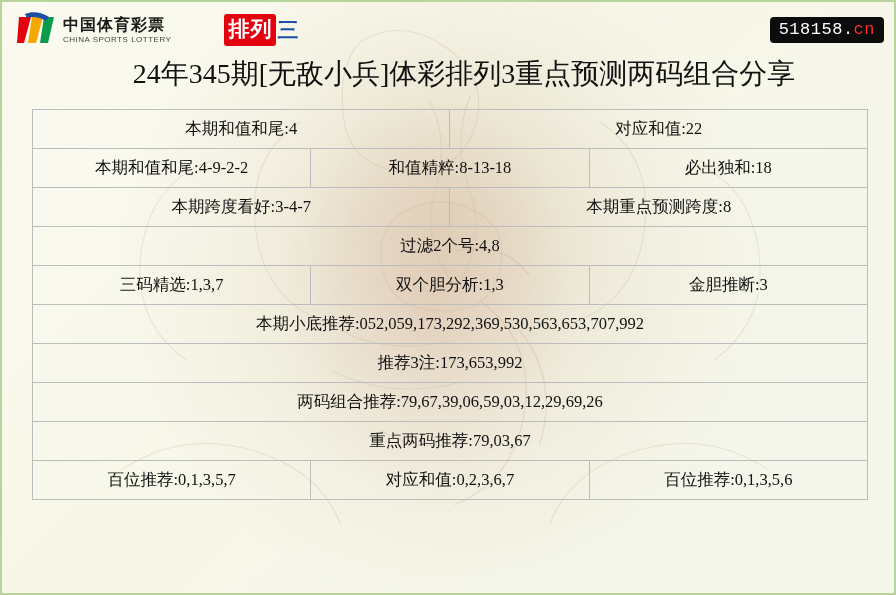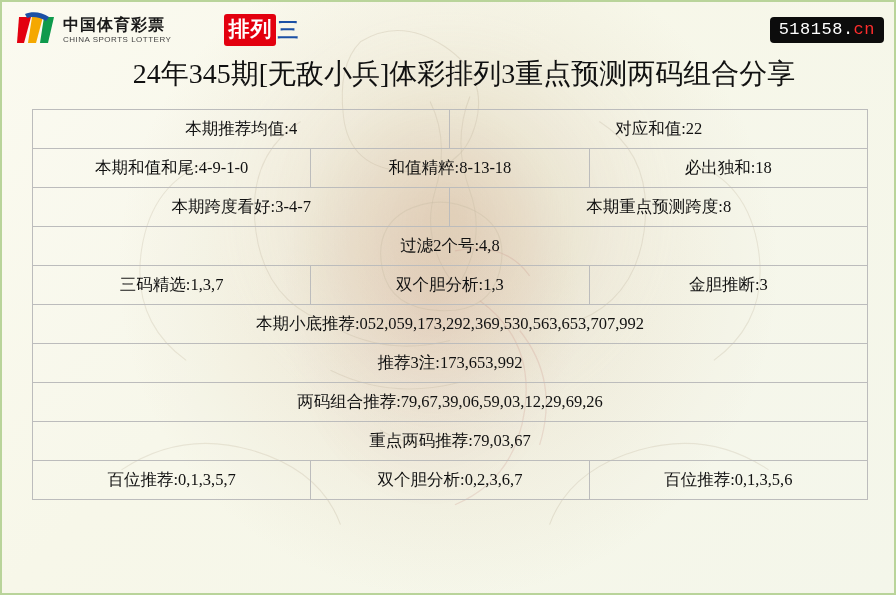--- a/index.html
+++ b/index.html
@@ -208,25 +208,25 @@
       <span class="s-white">518158.</span><span class="s-red">cn</span>
     </div>
   </div>
 
   <div class="title">24年345期[无敌小兵]体彩排列3重点预测两码组合分享</div>
 
   <div class="table-wrap">
     <table class="data">
       <tbody>
           <tr>
-            <td colspan="3">本期推荐均值:4</td>
+            <td colspan="3">本期和值和尾:4</td>
             <td colspan="3">对应和值:22</td>
           </tr>
           <tr>
-            <td colspan="2">本期和值和尾:4-9-1-0</td>
+            <td colspan="2">本期和值和尾:4-9-2-2</td>
             <td colspan="2">和值精粹:8-13-18</td>
             <td colspan="2">必出独和:18</td>
           </tr>
           <tr>
             <td colspan="3">本期跨度看好:3-4-7</td>
             <td colspan="3">本期重点预测跨度:8</td>
           </tr>
           <tr>
             <td colspan="6">过滤2个号:4,8</td>
           </tr>
@@ -242,20 +242,20 @@
             <td colspan="6">推荐3注:173,653,992</td>
           </tr>
           <tr>
             <td colspan="6">两码组合推荐:79,67,39,06,59,03,12,29,69,26</td>
           </tr>
           <tr>
             <td colspan="6">重点两码推荐:79,03,67</td>
           </tr>
           <tr>
             <td colspan="2">百位推荐:0,1,3,5,7</td>
-            <td colspan="2">双个胆分析:0,2,3,6,7</td>
+            <td colspan="2">对应和值:0,2,3,6,7</td>
             <td colspan="2">百位推荐:0,1,3,5,6</td>
           </tr>
         </tbody>
     </table>
   </div>
 
 </div>
 
 </body></html>

